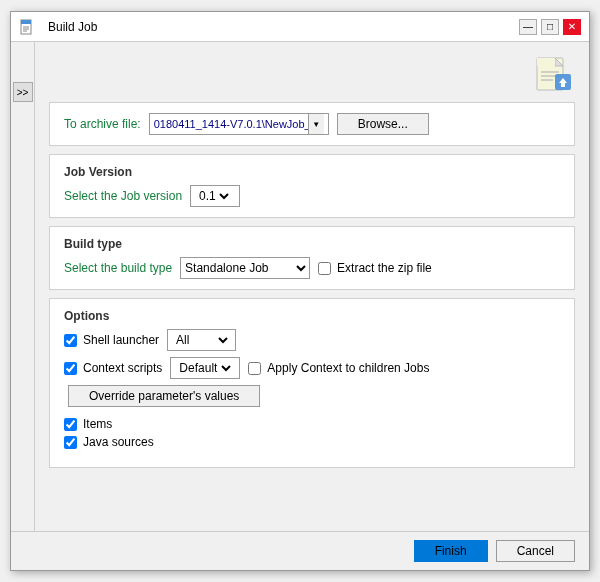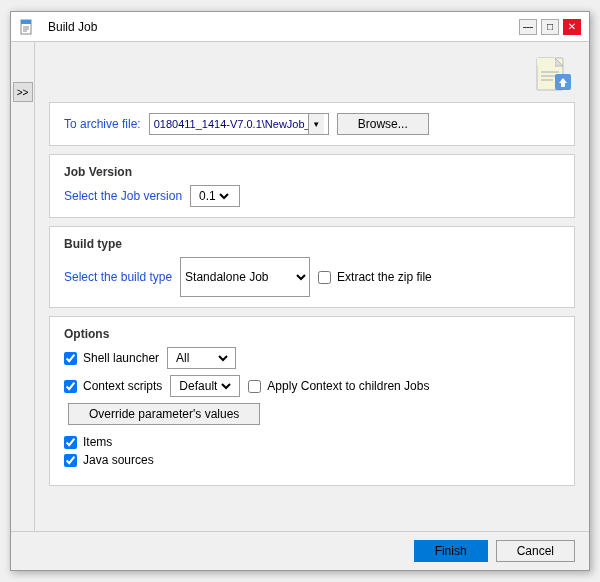--- a/index.html
+++ b/index.html
@@ -110,21 +110,21 @@
       margin-bottom: 8px;
     }
 
     .field-row {
       display: flex;
       align-items: center;
       gap: 8px;
       flex-wrap: wrap;
     }
     .field-label {
-      color: #1d4ed8;
+      color: #15803d;
       white-space: nowrap;
     }
     .combo-box {
       height: 22px;
       border: 1px solid #999;
       background: white;
       display: flex;
       align-items: center;
       padding: 0 4px;
       min-width: 180px;
@@ -182,21 +182,21 @@
     .small-combo select {
       border: none;
       outline: none;
       font-size: 12px;
       background: transparent;
       cursor: pointer;
     }
 
     .build-combo {
       min-width: 130px;
-      height: 40px;
+      height: 22px;
       border: 1px solid #999;
       background: white;
       display: flex;
       align-items: center;
     }
     .build-combo select {
       border: none;
       outline: none;
       font-size: 12px;
       background: transparent;

